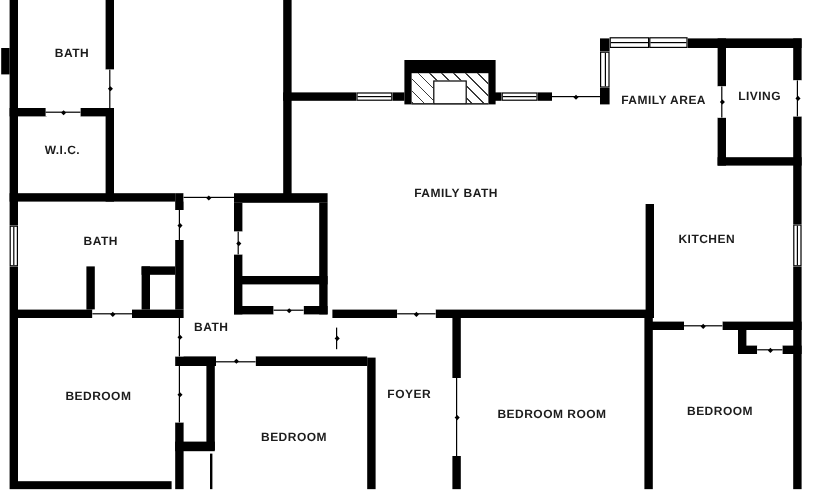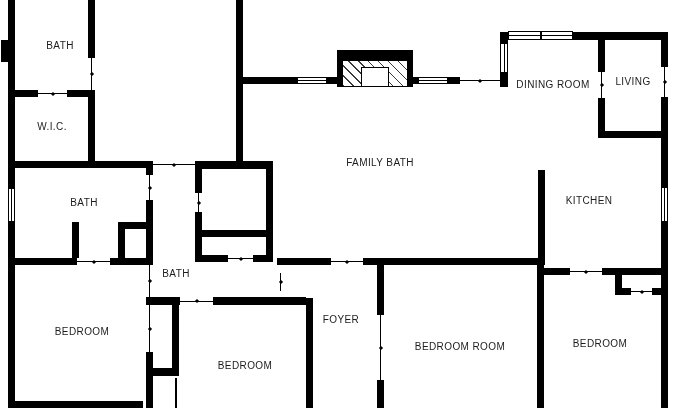--- a/index.html
+++ b/index.html
@@ -10,21 +10,21 @@
   .wall{position:absolute;background:var(--wall,#000);}
   .win{position:absolute;background:#fff;border:1px solid var(--wall,#000);box-sizing:border-box;background-repeat:no-repeat;background-position:center;}
   .win.h{background-image:linear-gradient(var(--wall,#000),var(--wall,#000));background-size:100% 1px;}
   .win.v{background-image:linear-gradient(var(--wall,#000),var(--wall,#000));background-size:1px 100%;}
   .opening{position:absolute;background:#fff;}
   .opening.h::before{content:"";position:absolute;left:0;right:0;top:50%;height:1px;margin-top:-0.5px;background:var(--wall,#000);}
   .opening.v::before{content:"";position:absolute;top:0;bottom:0;left:50%;width:1px;margin-left:-0.5px;background:var(--wall,#000);}
   .opening::after{content:"";position:absolute;left:50%;top:50%;width:3px;height:3px;background:var(--wall,#000);transform:translate(-50%,-50%) rotate(45deg);}
   .room-label{
     position:absolute;transform:translate(-50%,-50%);
-    font-size:10px;letter-spacing:0.4px;color:#1c1c1c;white-space:nowrap;
+    font-size:10px;letter-spacing:0.4px;color:#1c1c1c;white-space:nowrap;font-weight:bold;
   }
   .fp-outer{position:absolute;background:var(--wall,#000);}
   .fp-hatch{
     position:absolute;background:#fff;border-bottom:1px solid var(--wall,#000);box-sizing:border-box;
     background-image:repeating-linear-gradient(45deg,#3a3a3a 0,#3a3a3a 1px,transparent 1px,transparent 7px);
   }
   .fp-box{position:absolute;background:#fff;border:1px solid var(--wall,#000);box-sizing:border-box;}
   .thinline{position:absolute;background:var(--wall,#000);}
 </style>
 </head>
@@ -112,21 +112,21 @@
     <div class="opening v" style="left: 277px; top: 273px; width: 7px; height: 18px;"></div>
     <div class="opening v" style="left: 377px; top: 315px; width: 7px; height: 65px;"></div>
     <div class="fp-outer" style="left: 337px; top: 50px; width: 76px; height: 37px;"></div>
     <div class="fp-hatch" style="left: 343px; top: 61px; width: 64px; height: 26px;"></div>
     <div class="fp-box" style="left: 361px; top: 67px; width: 28px; height: 20px;"></div>
     <span class="room-label" style="left: 60px; top: 45px; color: rgb(28, 28, 28);">BATH</span>
     <span class="room-label" style="left: 52px; top: 126px; color: rgb(28, 28, 28);">W.I.C.</span>
     <span class="room-label" style="left: 84px; top: 202px; color: rgb(28, 28, 28);">BATH</span>
     <span class="room-label" style="left: 176px; top: 273px; color: rgb(28, 28, 28);">BATH</span>
     <span class="room-label" style="left: 380px; top: 162px; color: rgb(28, 28, 28);">FAMILY BATH</span>
-    <span class="room-label" style="left: 553px; top: 84px; color: rgb(28, 28, 28);">DINING ROOM</span>
+    <span class="room-label" style="left: 553px; top: 84px; color: rgb(28, 28, 28);">FAMILY AREA</span>
     <span class="room-label" style="left: 633px; top: 81px; color: rgb(28, 28, 28);">LIVING</span>
     <span class="room-label" style="left: 589px; top: 200px; color: rgb(28, 28, 28);">KITCHEN</span>
     <span class="room-label" style="left: 82px; top: 331px; color: rgb(28, 28, 28);">BEDROOM</span>
     <span class="room-label" style="left: 245px; top: 365px; color: rgb(28, 28, 28);">BEDROOM</span>
-    <span class="room-label" style="left: 341px; top: 319px; color: rgb(28, 28, 28); text-align: right;">FOYER</span>
+    <span class="room-label" style="left: 341px; top: 329px; color: rgb(28, 28, 28); text-align: right;">FOYER</span>
     <span class="room-label" style="left: 460px; top: 346px; color: rgb(28, 28, 28);">BEDROOM ROOM</span>
     <span class="room-label" style="left: 600px; top: 343px; color: rgb(28, 28, 28);">BEDROOM</span>
   </div>
 
 </body></html>

